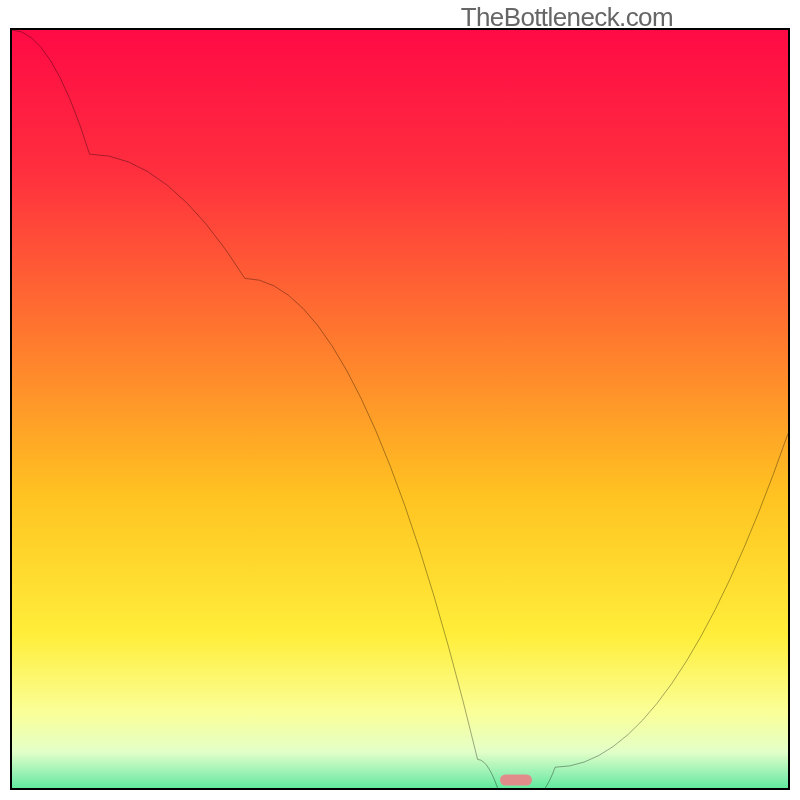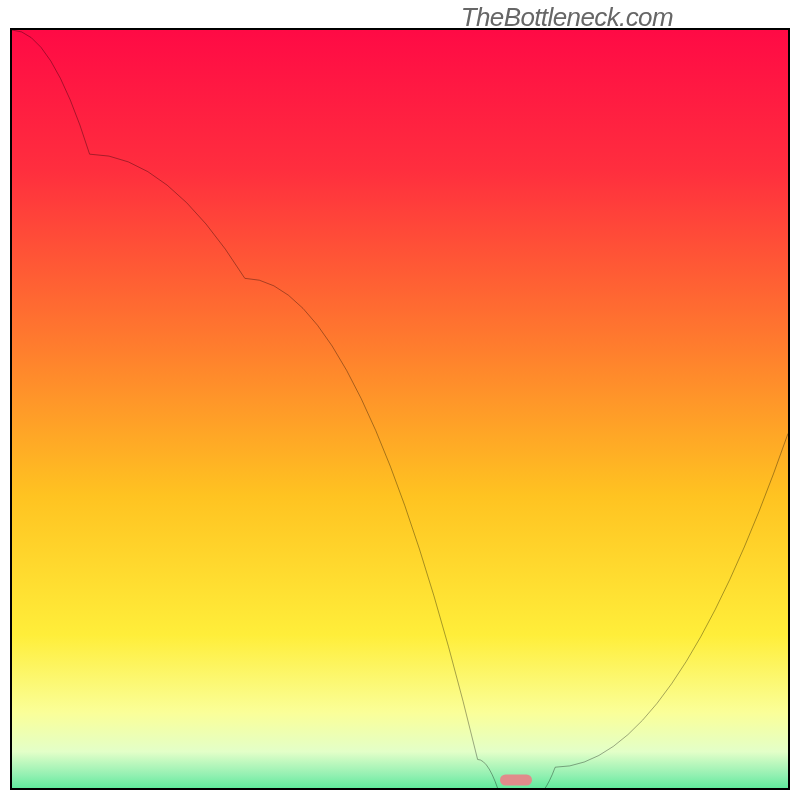--- a/index.html
+++ b/index.html
@@ -8,21 +8,20 @@
     width: 800px;
     height: 800px;
     background: #ffffff;
     font-family: Arial, Helvetica, sans-serif;
     overflow: hidden;
   }
   .chart-wrapper {
     position: relative;
     width: 683px;
     height: 800px;
-    font-style: italic;
   }
   .watermark {
     position: absolute;
     top: 2px;
     right: 10px;
     font-size: 26px;
     font-weight: 500;
     color: #666;
     letter-spacing: -0.6px;
     z-index: 6;

